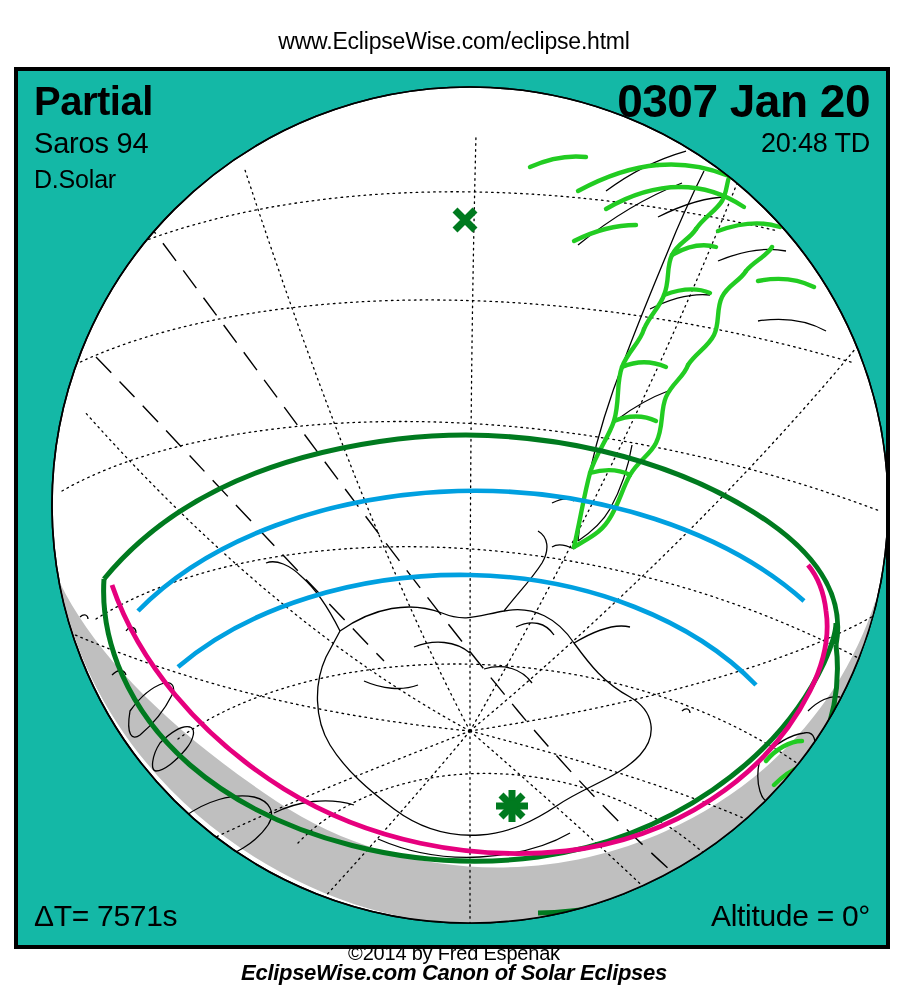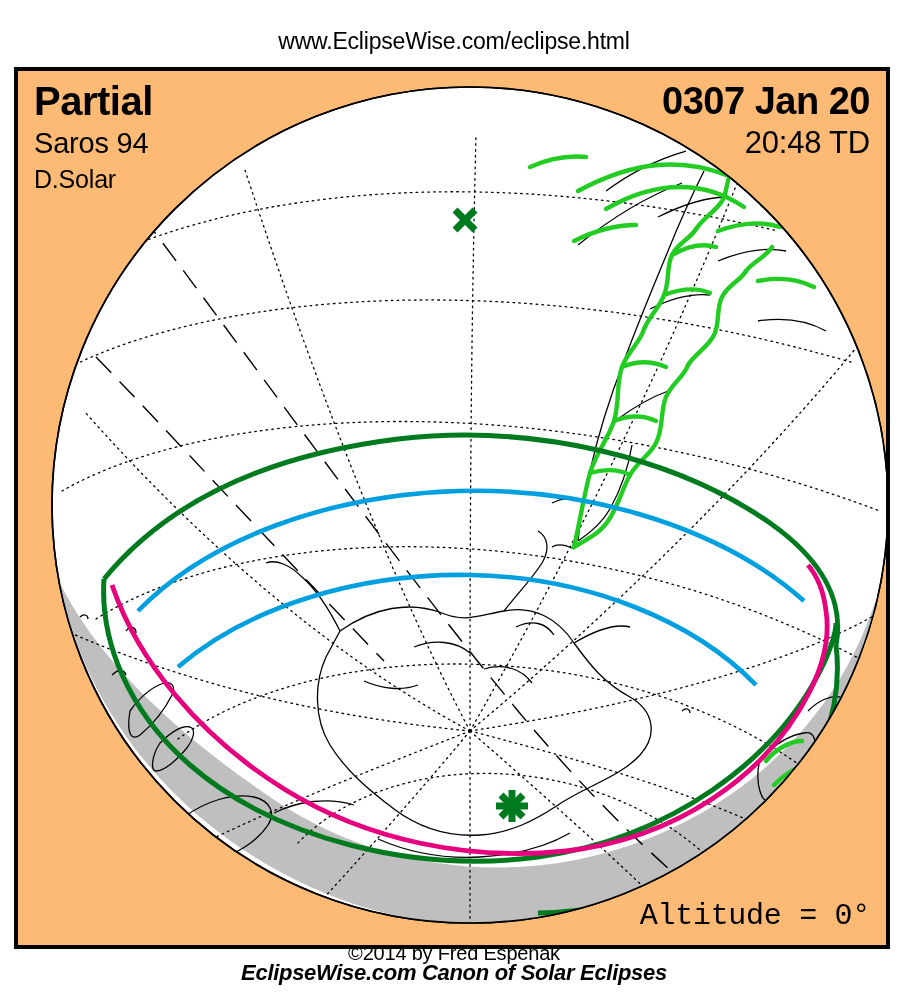--- a/index.html
+++ b/index.html
@@ -7,40 +7,40 @@
        font-family:"Liberation Sans", sans-serif;color:#000;}
   #page{position:relative;width:908px;height:1004px;margin-top:24px;}
 
   .url-line{
     position:absolute;top:4px;left:0;width:908px;text-align:center;
     font-size:23px;letter-spacing:-0.2px;color:#000;
   }
 
   .frame{
     position:absolute;left:14px;top:43px;width:876px;height:882px;
-    border:4px solid #000;box-sizing:border-box;background:#fdba74;
+    border:4px solid #000;box-sizing:border-box;background:#14b8a6;
     overflow:hidden;
     padding-left:16px;
   }
 
   .globe-layer{position:absolute;left:0;top:0;width:868px;height:874px;}
 
   .hdr{position:absolute;}
   .hdr-left{left:16px;top:8px;}
   .hdr-right{right:16px;top:8px;text-align:right;}
 
   .t-partial{font-size:40px;font-weight:bold;line-height:44px;letter-spacing:-0.5px;}
   .t-saros{font-size:29px;line-height:40px;letter-spacing:-0.2px;}
   .t-node{font-size:25px;line-height:33px;letter-spacing:-0.2px;}
-  .t-date{font-size:38px;font-weight:bold;line-height:44px;letter-spacing:-0.5px;}
-  .t-time{font-size:31px;line-height:40px;letter-spacing:-0.2px;}
+  .t-date{font-size:46px;font-weight:bold;line-height:44px;letter-spacing:-0.5px;}
+  .t-time{font-size:27px;line-height:40px;letter-spacing:-0.2px;}
 
   .ftr{position:absolute;bottom:10px;}
   .ftr-left{left:16px;}
-  .ftr-right{right:16px;text-align:right;font-family:Liberation Mono, monospace;}
+  .ftr-right{right:16px;text-align:right;}
   .f-row{font-size:30px;line-height:38px;letter-spacing:-0.3px;white-space:nowrap;}
 
   .credit{
     position:absolute;left:0;width:908px;text-align:center;
   }
   .credit-title{top:936px;font-size:22px;font-weight:bold;font-style:italic;letter-spacing:-0.3px;}
   .credit-sub{top:918px;font-size:20px;font-weight:normal;letter-spacing:-0.2px;}
 </style>
 </head>
 <body>
@@ -273,20 +273,21 @@
       <div class="t-saros">Saros  94</div>
       <div class="t-node">D.Solar</div>
     </div>
 
     <div class="hdr hdr-right">
       <div class="t-date">0307 Jan 20</div>
       <div class="t-time">20:48 TD</div>
     </div>
 
     <div class="ftr ftr-left">
+      <div class="f-row">ΔT=   7571s</div>
     </div>
 
     <div class="ftr ftr-right">
       <div class="f-row">Altitude =  0°</div>
     </div>
 
   </div>
 
   <div class="credit credit-title">EclipseWise.com Canon of Solar Eclipses</div>
   <div class="credit credit-sub">©2014 by Fred Espenak</div>

